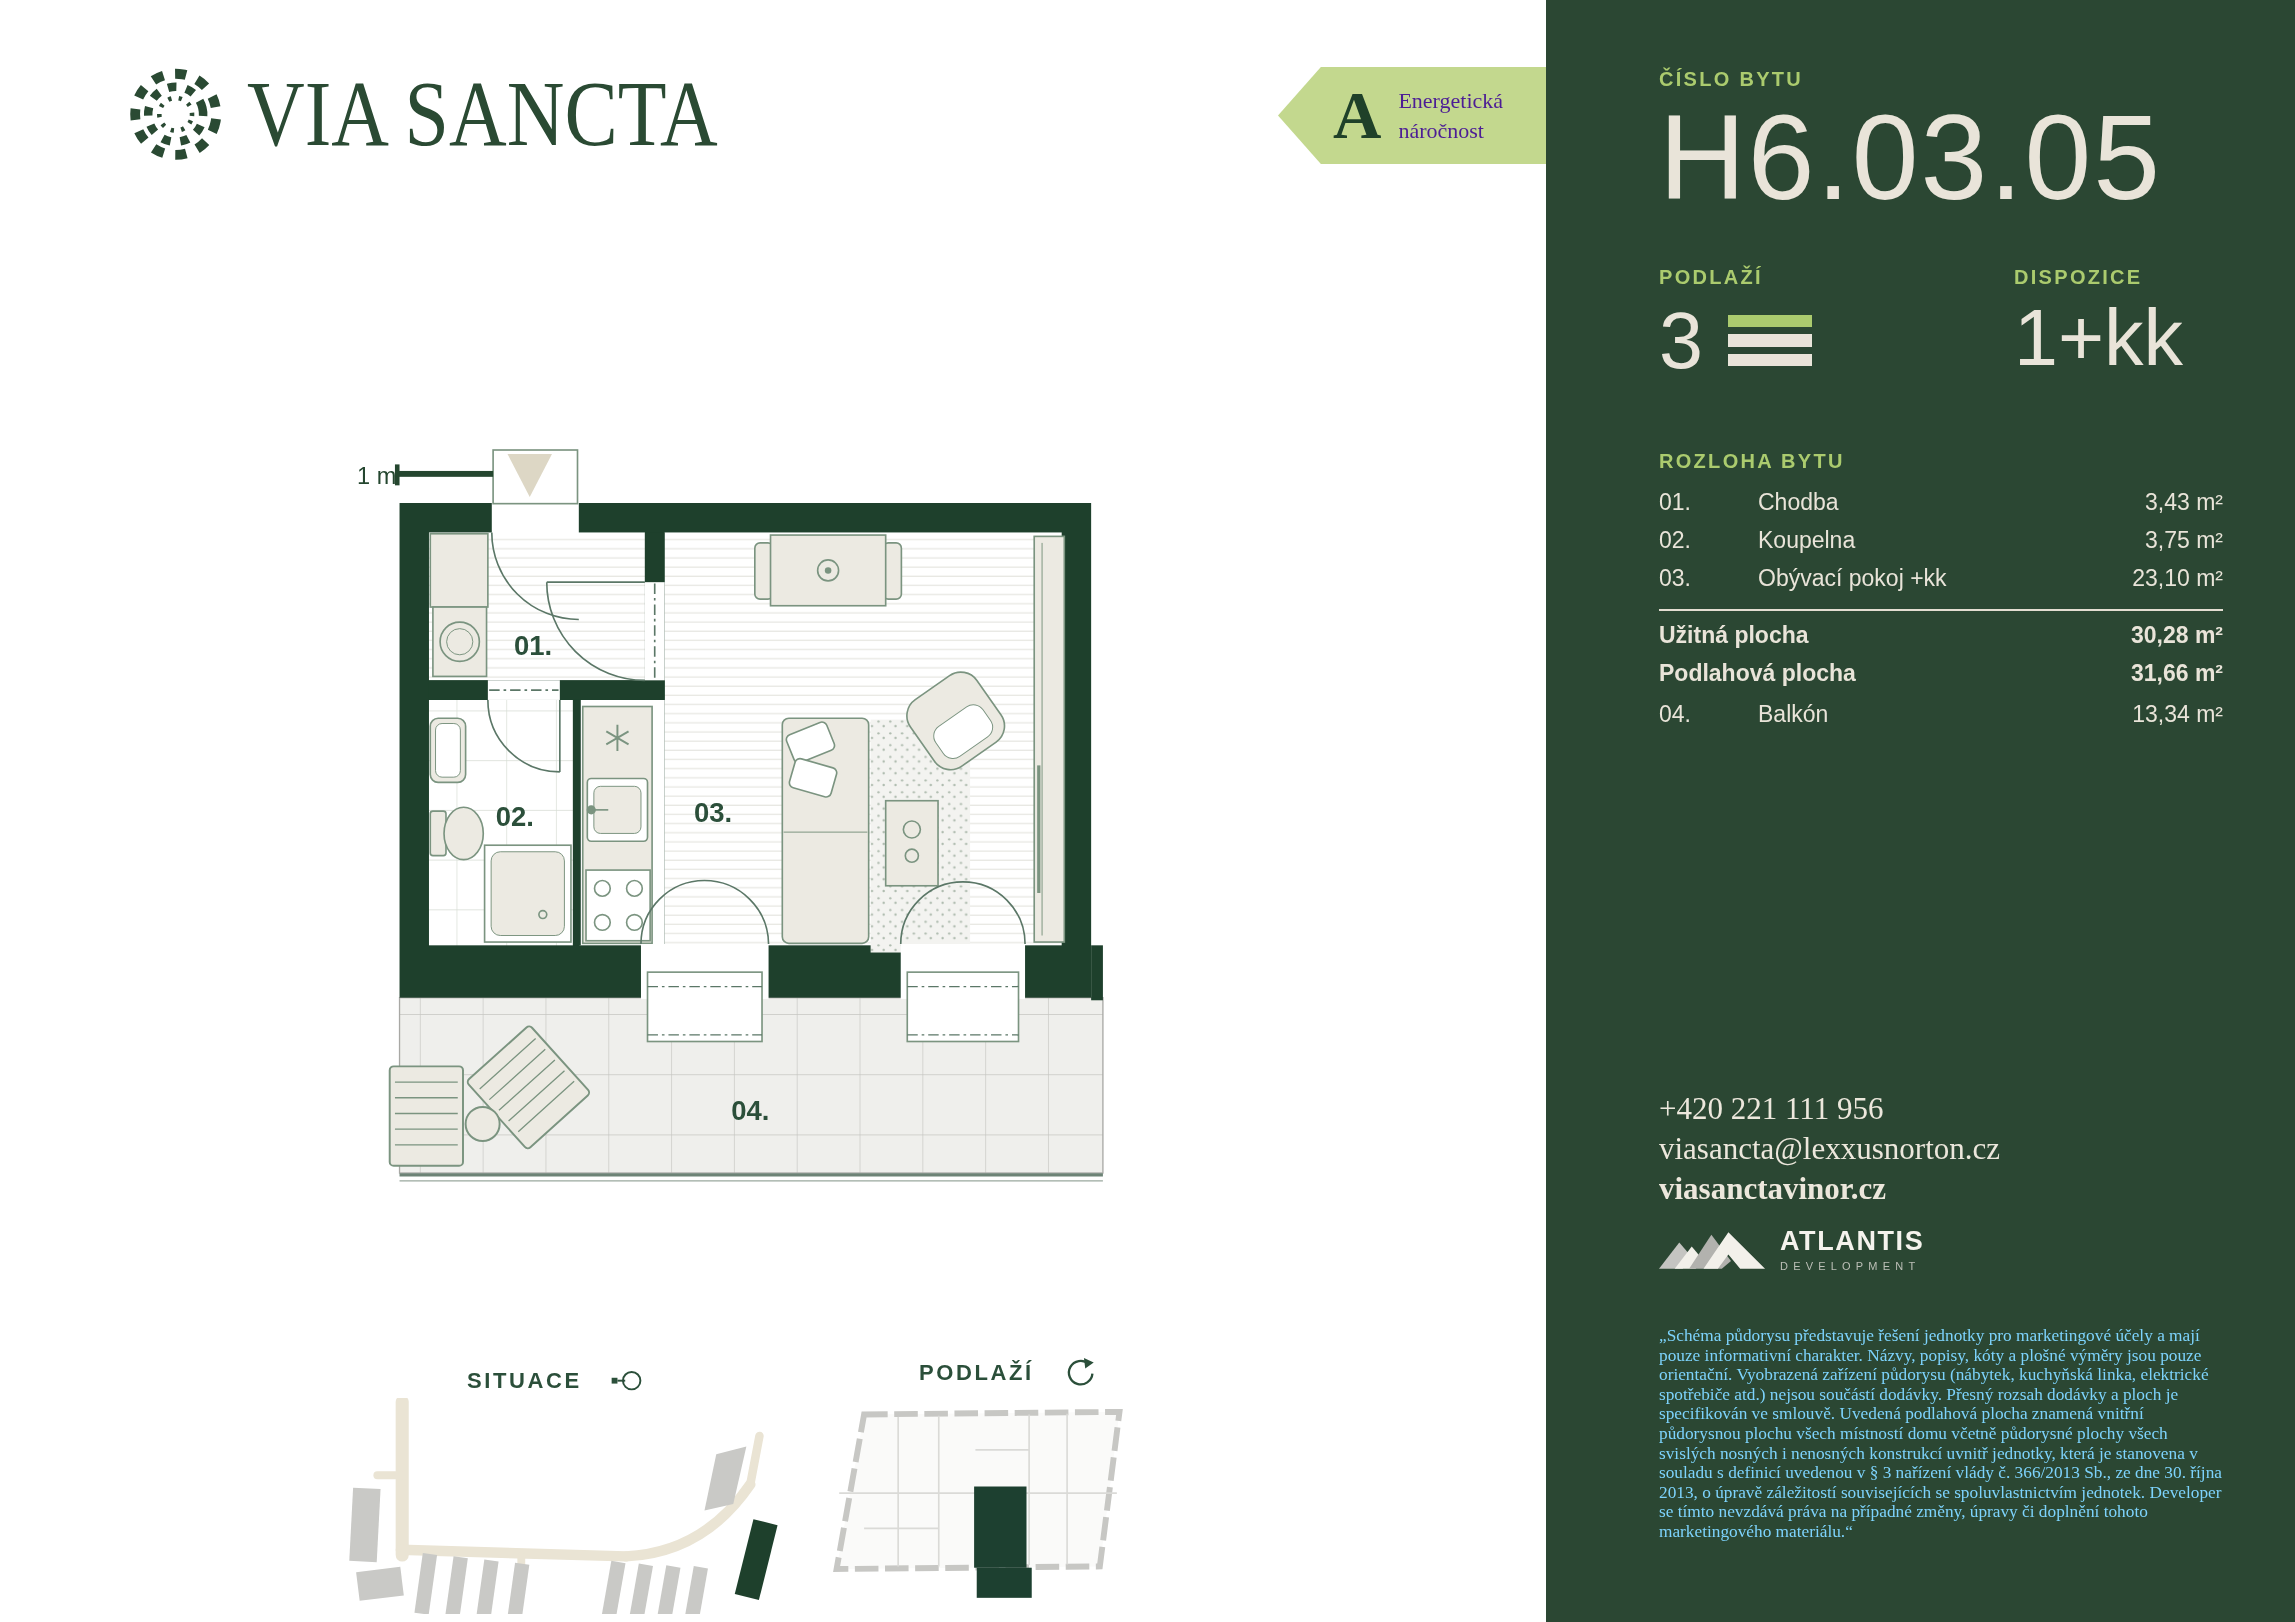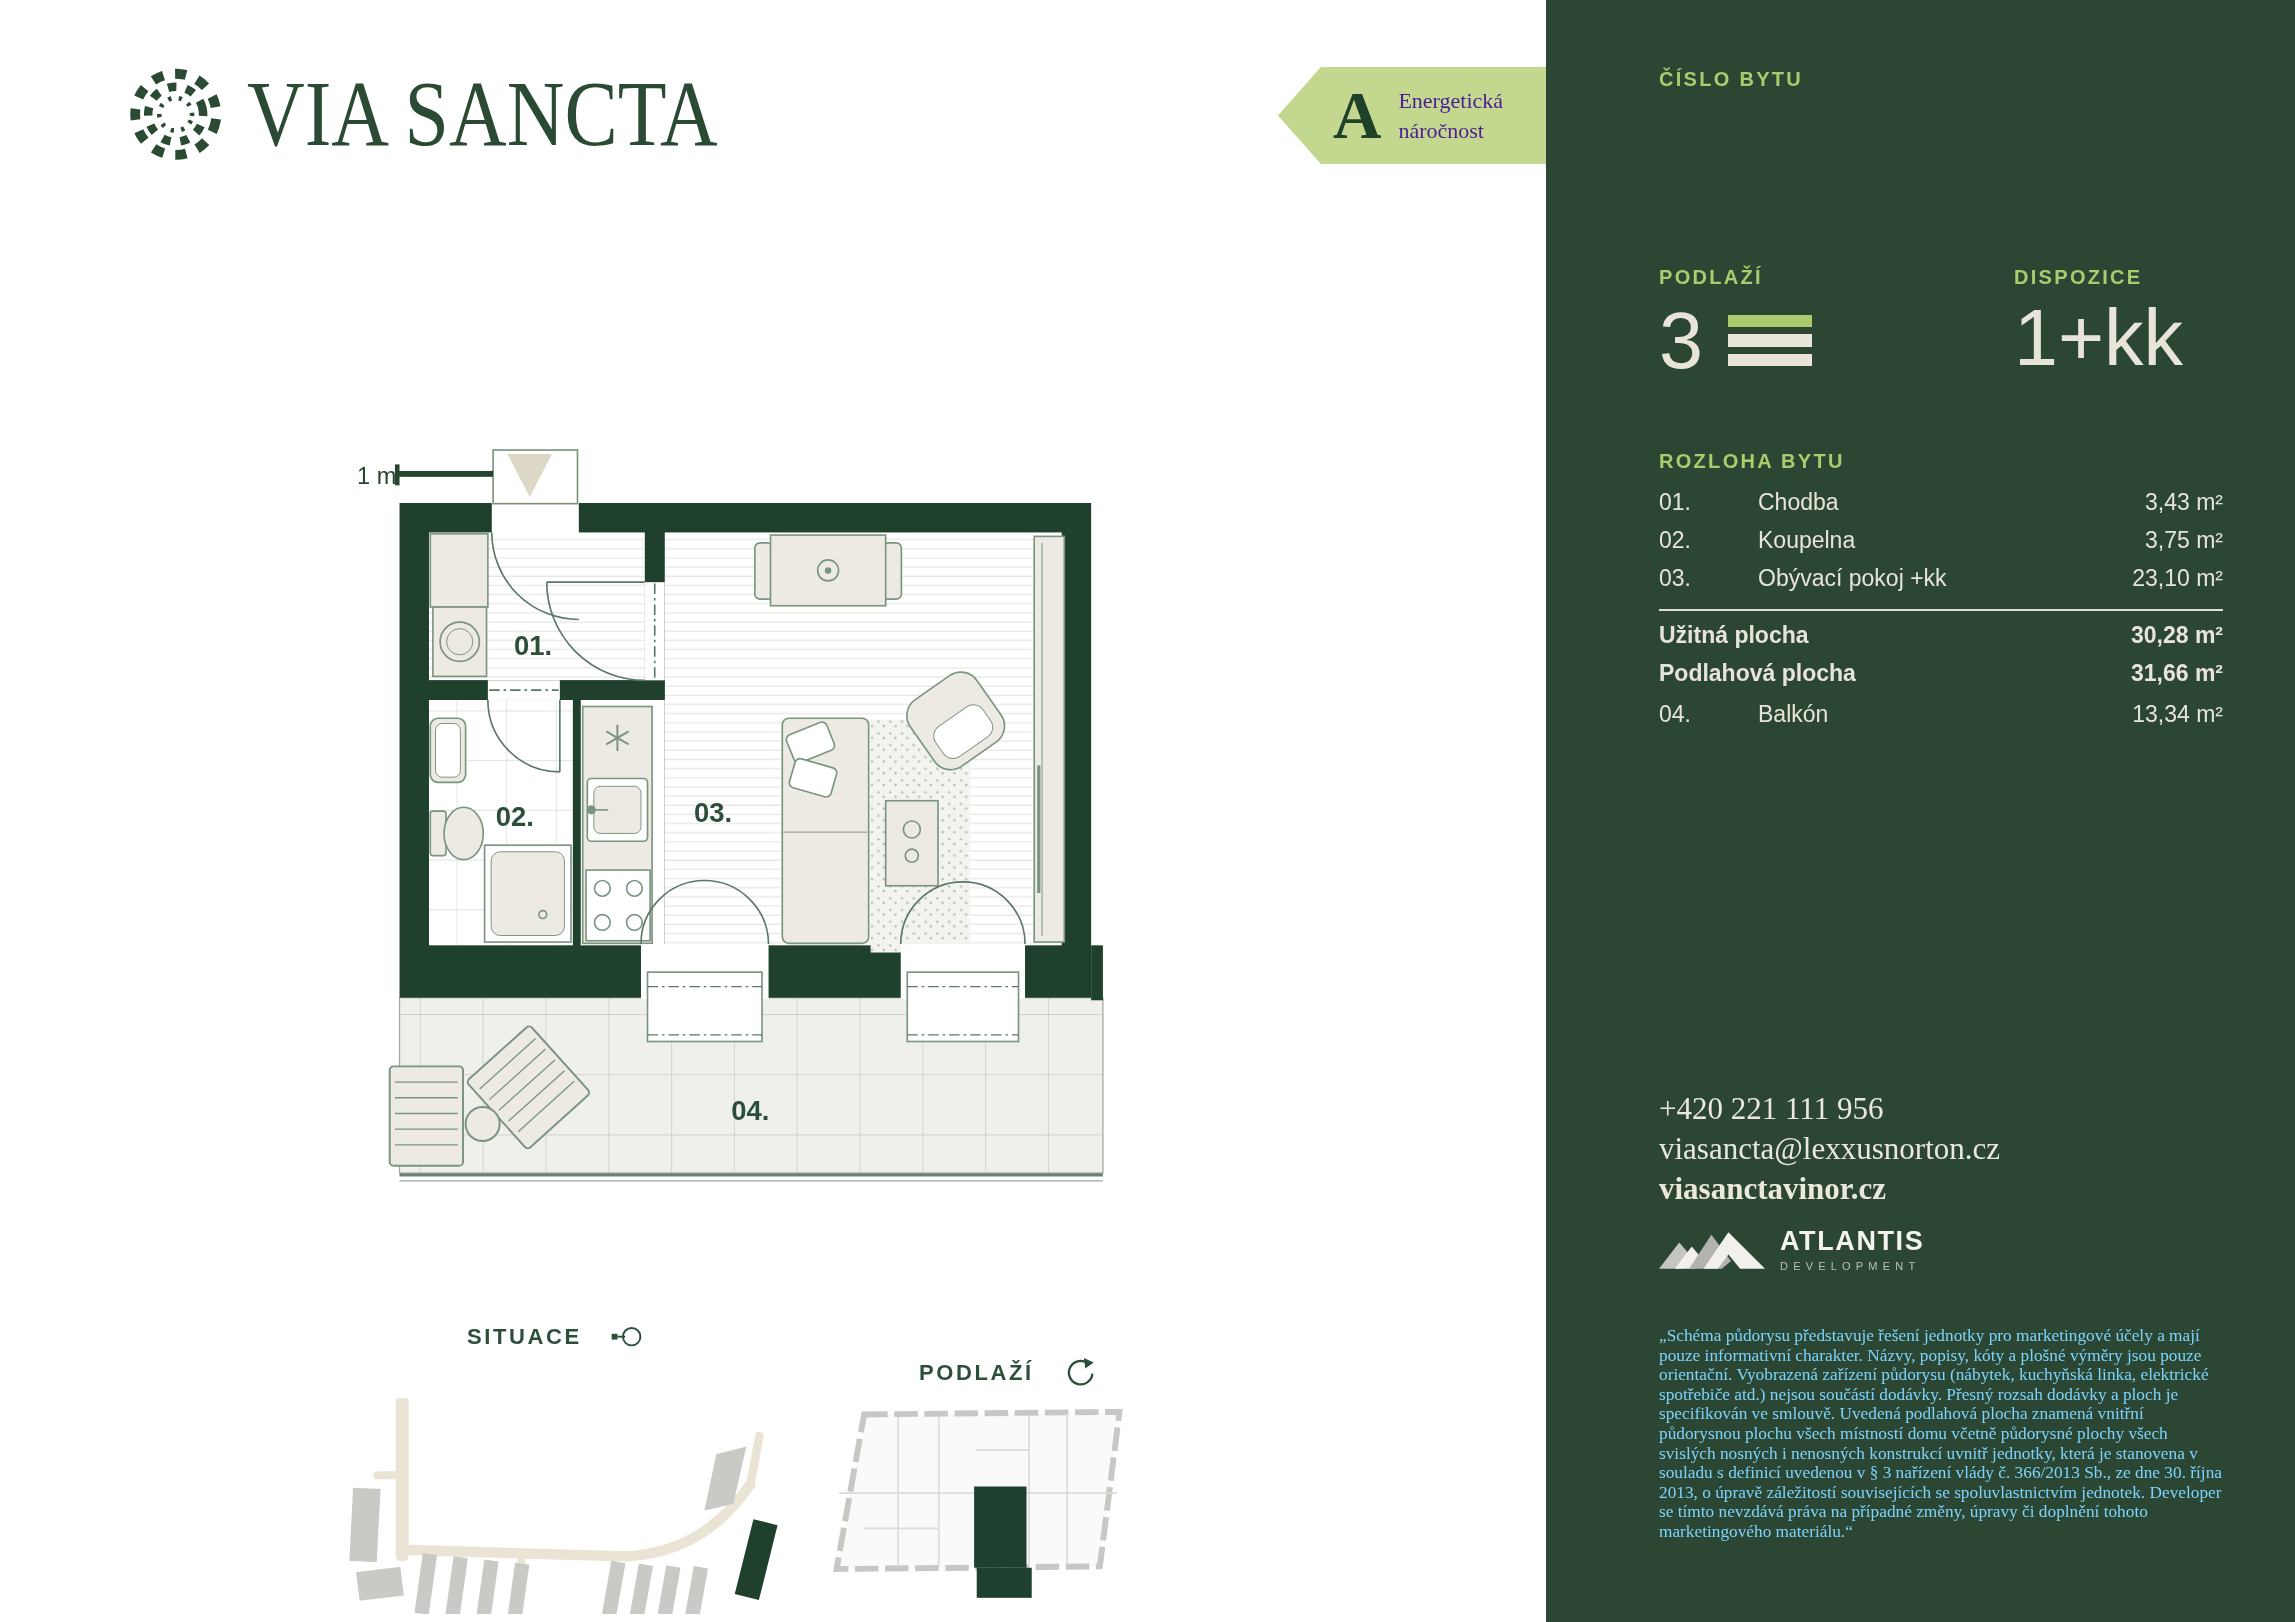--- a/index.html
+++ b/index.html
@@ -22,21 +22,21 @@
   }
   .badge-grade { font-family:"Liberation Serif", serif; font-weight:700; font-size:67px; line-height:.9; color:#1f4129; }
   .badge-text  { margin-left:17px; font-family:"Liberation Serif", serif; font-size:22px; line-height:29.4px; color:#4c1d95; }
   
   .plan-wrap { position:absolute; left:357px; top:412px; width:759px; height:818px; }
   .room-label { font-family:"Liberation Sans", sans-serif; font-weight:600; font-size:42px; fill:#2b4f3a; }
   .scale-text { font-family:"Liberation Sans", sans-serif; font-weight:400; font-size:36px; fill:#24462f; }
   
   .map-head { position:absolute; display:flex; align-items:center; gap:29px; }
   .map-head span { font-weight:700; font-size:22px; letter-spacing:2.6px; color:#2b4f3a; }
-  .situace-head { left:467px; top:1324px; }
+  .situace-head { left:467px; top:1368px; }
   .podlazi-head { left:919px; top:1356px; }
   .situace-map { position:absolute; left:325px; top:1398px; }
   .podlazi-map { position:absolute; left:826px; top:1404px; }
   
   .panel { position:absolute; left:1546px; top:0; width:749px; height:1623px; background:#2b4733; }
   .panel-content { position:absolute; left:113px; top:0; width:564px; height:100%; }
   .panel-content > div { position:absolute; left:0; }
   .klabel { font-weight:700; font-size:20px; letter-spacing:2.3px; color:#abcb6e; white-space:nowrap; }
   .lbl-cislo    { top:68px; }
   .lbl-podlazi  { top:266px; }
@@ -296,20 +296,21 @@
       <path d="M110 20 V 248 M172 18 V 248 M310 16 V 246 M368 15 V 245 M20 136 H 444 M228 70 H 310 M58 190 H 172"></path>
     </g>
     <rect x="226" y="126" width="80" height="124" fill="#1d4030"></rect>
     <rect x="230" y="250" width="84" height="46" fill="#1d4030"></rect>
   </svg>
 
   <aside class="panel">
     <div class="panel-content">
 
       <div class="klabel lbl-cislo">ČÍSLO BYTU</div>
+      <div class="unit-number">H6.03.05</div>
 
       <div class="klabel lbl-podlazi">PODLAŽÍ</div>
       <div class="klabel lbl-dispo">DISPOZICE</div>
 
       <div class="floor-row">
         <span class="big-num">3</span>
         <span class="floor-bars">
             <i class="accent"></i>
             <i></i>
             <i></i>

